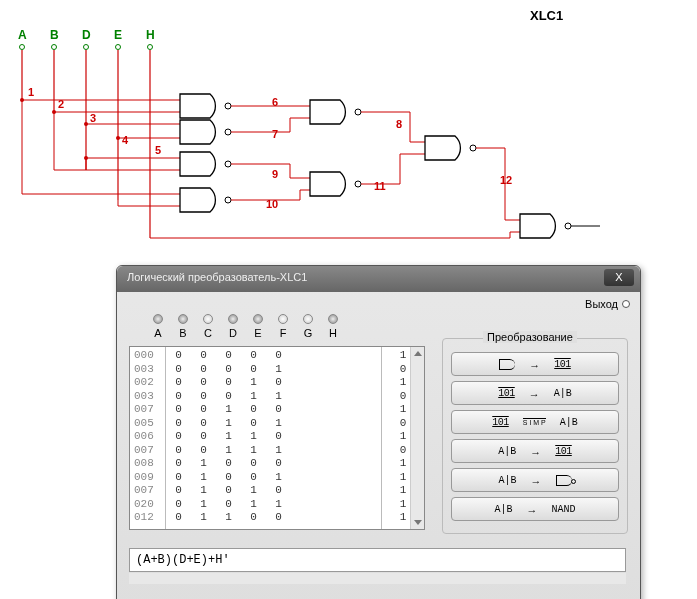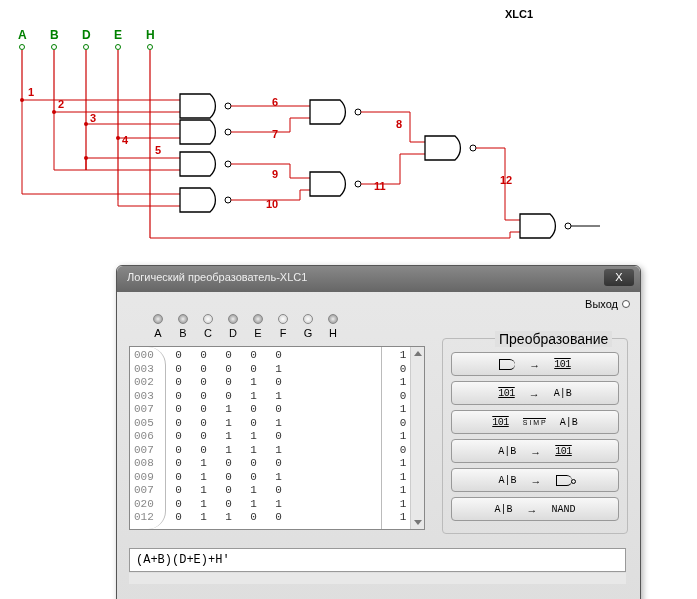--- a/index.html
+++ b/index.html
@@ -33,23 +33,23 @@
     background: #fff;
   }
   .wire-num {
     position: absolute;
     color: #cc0000;
     font-size: 11px;
     font-weight: bold;
   }
   .xlc-label {
     position: absolute;
-    top: 8px; left: 505px;
+    top: 8px; left: 530px;
     font-weight: bold;
-    font-size: 11px;
+    font-size: 13px;
   }
   .xlc-box {
     position: absolute;
     top: 24px; left: 420px;
     width: 200px; height: 58px;
     background: #d8e8d8;
     border: 1.5px solid #666;
   }
   .xlc-inner {
     position: absolute;
@@ -147,21 +147,21 @@
   .lc-radio.on { background: radial-gradient(#eee, #888); }
   .lc-col-letter { font-size: 11px; }
   .lc-table {
     position: absolute;
     left: 12px; top: 54px;
     width: 296px; height: 184px;
     border: 1px solid #888;
     background: #fff;
     display: flex;
   }
-  .lc-idx { width: 36px; border-right: 1px solid #bbb; padding: 2px 0; border-radius: 18px; }
+  .lc-idx { width: 36px; border-right: 1px solid #bbb; padding: 2px 0; }
   .lc-in  { flex: 1; padding: 2px 0; border-right: 1px solid #bbb;}
   .lc-out { width: 42px; padding: 2px 0; }
   .lc-row { height: 13.5px; display: flex; font-family: "Courier New", monospace; font-size: 11px; color: #333; }
   .lc-idx .lc-row { padding-left: 4px; color: #888; }
   .lc-in .lc-row span { width: 25px; text-align: center; }
   .lc-out .lc-row { justify-content: center; }
   .lc-table-scroll {
     position: absolute; right: 0; top: 0; bottom: 0; width: 14px;
     background: #e8e8e8; border-left: 1px solid #ccc;
   }
@@ -173,21 +173,21 @@
   .lc-table-scroll::after  { bottom: 4px; border-top: 5px solid #777; }
   .lc-convert-group {
     position: absolute; right: 12px; top: 46px;
     width: 186px; height: 196px;
     border: 1px solid #bbb;
     border-radius: 4px;
     padding: 8px;
   }
   .lc-convert-group legend {
     position: absolute; top: -8px; left: 40px;
-    background: #e0e0e0; padding: 0 4px; font-size: 14px; margin-left: 12px;
+    background: #e0e0e0; padding: 0 4px; font-size: 11px;
   }
   .lc-btn {
     display: flex; align-items: center; justify-content: center;
     height: 24px; margin: 5px 0;
     background: linear-gradient(#f8f8f8,#dcdcdc);
     border: 1px solid #999; border-radius: 4px;
     font-size: 10px; gap: 14px;
     cursor: pointer;
   }
   .lc-sym { font-family: "Courier New", monospace; font-size: 10px; }

